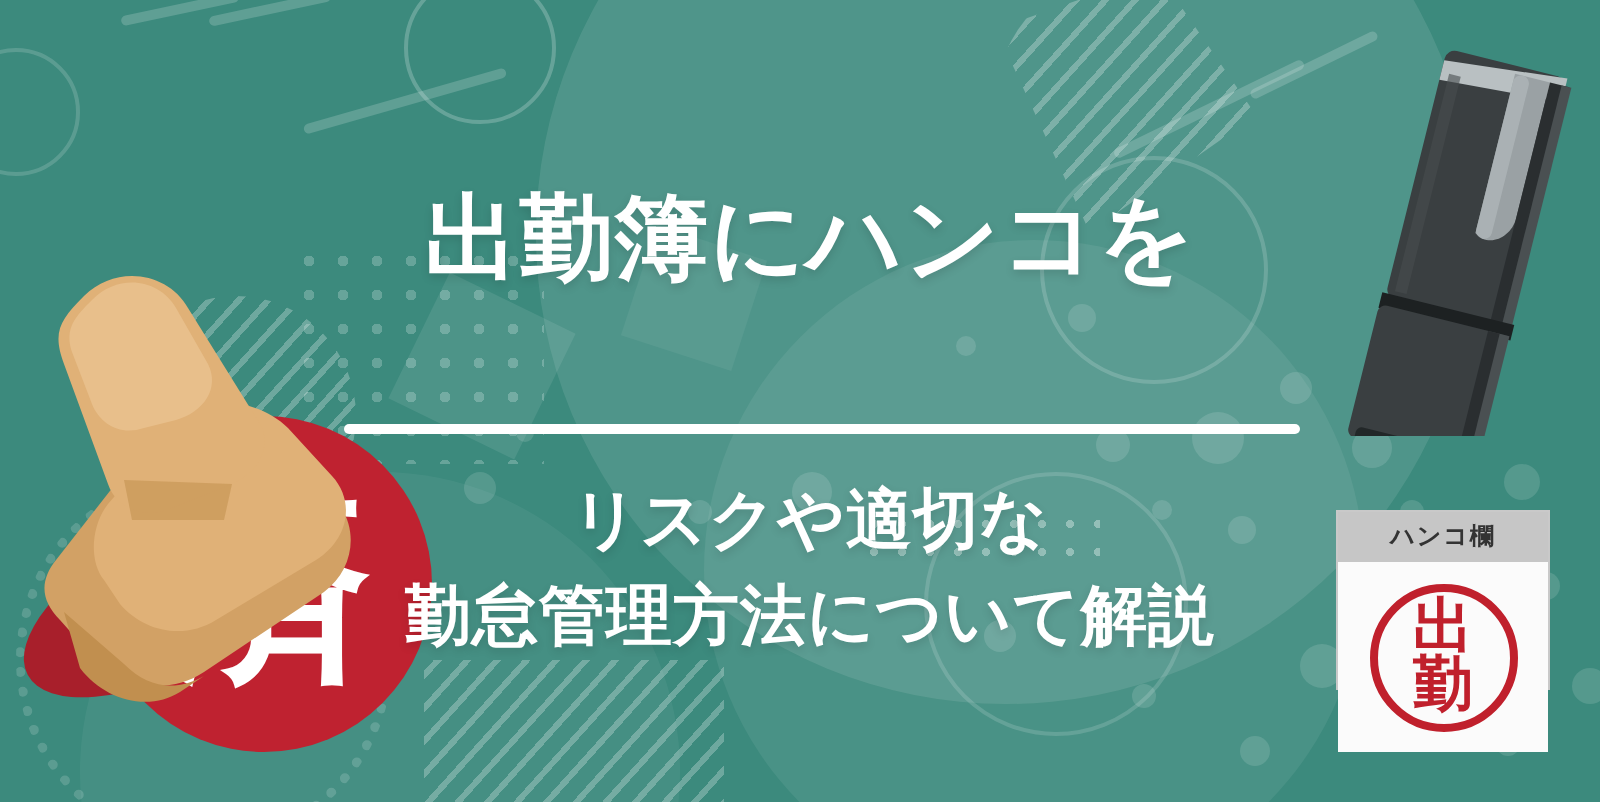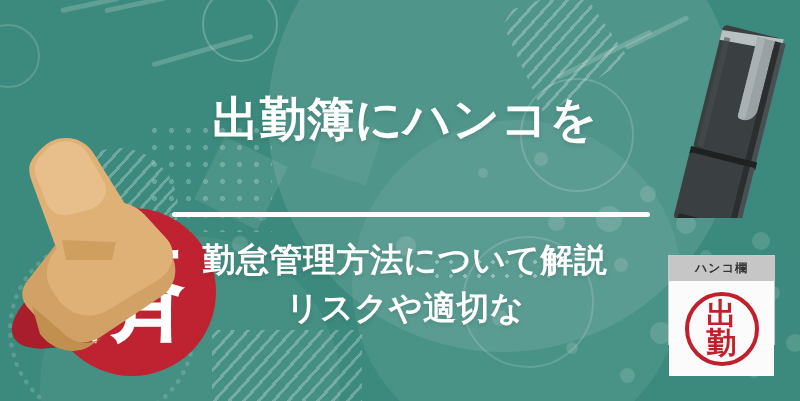--- a/index.html
+++ b/index.html
@@ -377,22 +377,22 @@
     </g>
   </svg>
 
   <div class="text-wrap">
     <div class="title">出勤簿にハンコを</div>
   </div>
 
   <div class="divider"></div>
 
   <div class="subtitle-wrap">
+    <div class="subtitle">リスクや適切な</div>
     <div class="subtitle">勤怠管理方法について解説</div>
-    <div class="subtitle">リスクや適切な</div>
   </div>
 
   <div class="hanko-box">
     <div class="hanko-head">ハンコ欄</div>
     <div class="hanko-body">
       <div class="seal">
         <span>出</span>
         <span>勤</span>
       </div>
     </div>

